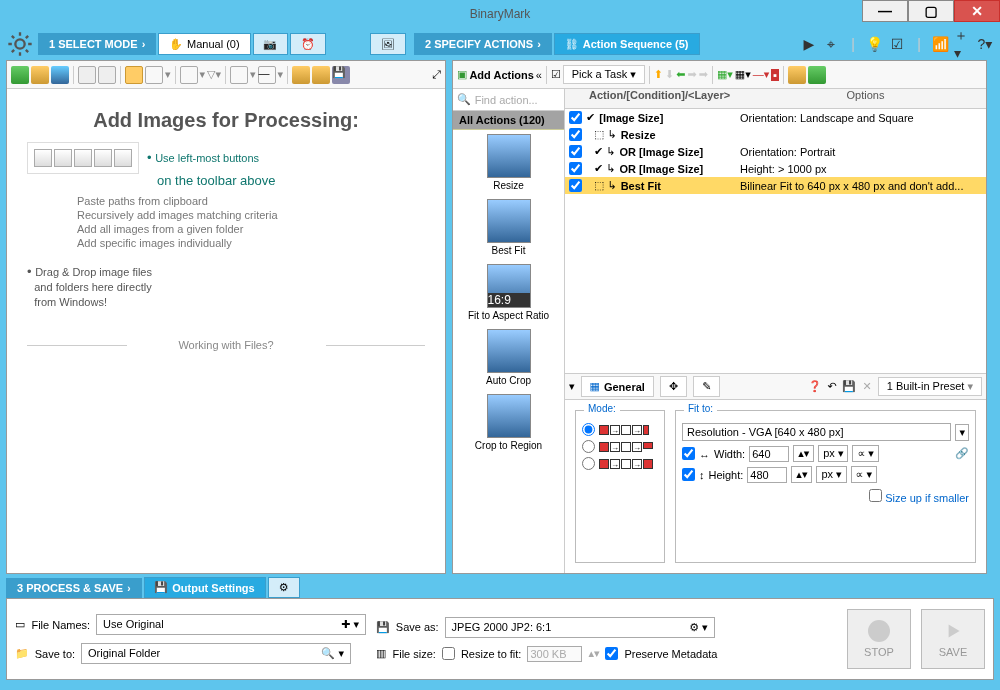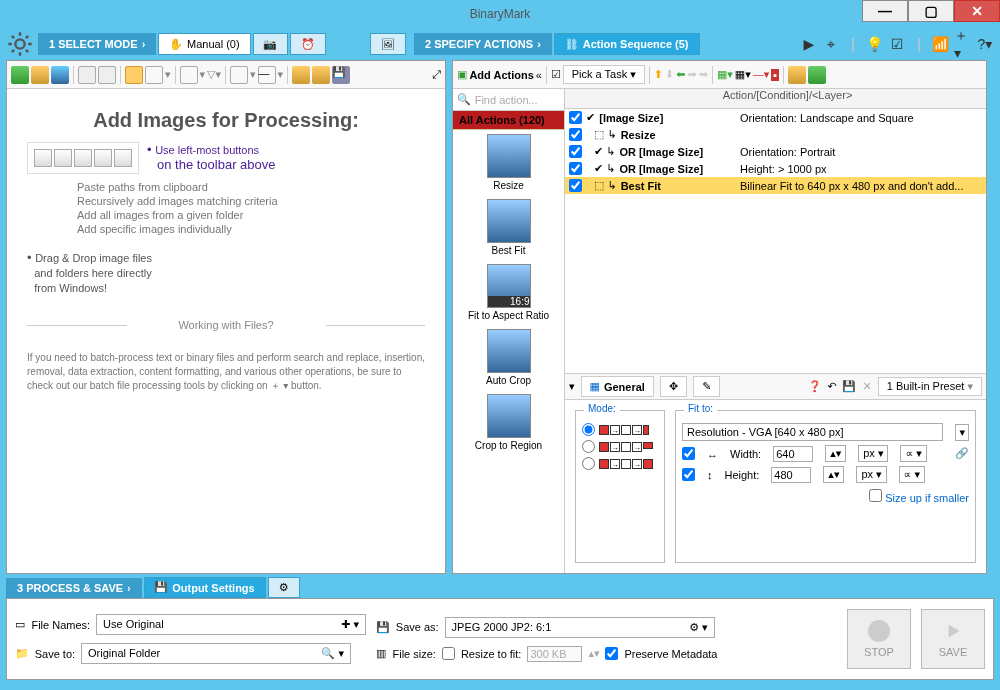--- a/index.html
+++ b/index.html
@@ -25,56 +25,56 @@
 .tb-btn { width: 18px; height: 18px; border-radius: 2px; display: inline-block; }
 .tb-sep { width: 1px; height: 18px; background: #ccc; margin: 0 2px; }
 .left-content { flex: 1; padding: 20px; overflow: hidden; }
 .fieldset-label { text-align: center; color: #888; font-size: 11px; margin: 10px 0 4px; position: relative; }
 .fieldset-label:before, .fieldset-label:after { content: ""; position: absolute; top: 50%; width: 25%; height: 1px; background: #ccc; }
 .fieldset-label:before { left: 0; } .fieldset-label:after { right: 0; }
 .big-heading { font-size: 20px; font-weight: bold; color: #555; text-align: center; }
 .bullet-block { display: flex; gap: 8px; margin-top: 10px; align-items: flex-start; }
 .hint-buttons { display: flex; gap: 2px; padding: 6px; border: 1px solid #ddd; }
 .hint-buttons span { width: 18px; height: 18px; border: 1px solid #aaa; background: linear-gradient(#fff,#ddd); }
-.bullet-text { color: #4c1d95; font-size: 13px; }
+.bullet-text { color: #0f766e; font-size: 13px; margin-top: 8px; }
 .hint-lines { margin-left: 50px; margin-top: 6px; color: #777; font-size: 10px; line-height: 14px; }
 .drag-block { margin-top: 14px; color: #555; font-size: 13px; }
 .files-block { margin-top: 20px; color: #777; font-size: 10px; line-height: 14px; }
 .right-cols { display: flex; flex: 1; overflow: hidden; }
 .action-palette { width: 112px; border-right: 1px solid #ccc; display: flex; flex-direction: column; }
 .search-box { height: 22px; border-bottom: 1px solid #ccc; display: flex; align-items: center; padding: 0 4px; color: #888; gap: 4px; }
-.all-actions { background: #b91c1c; padding: 3px 6px; font-weight: bold; border-bottom: 1px solid #cc9; }
+.all-actions { background: #a3a3a3; padding: 3px 6px; font-weight: bold; border-bottom: 1px solid #cc9; }
 .palette-items { flex: 1; overflow-y: auto; }
 .pal-item { text-align: center; padding: 4px 2px; }
 .pal-thumb { width: 44px; height: 44px; margin: 0 auto 2px; border: 1px solid #888; background: linear-gradient(#9cf,#369); position: relative; }
 .pal-label { font-size: 10px; }
 .action-main { flex: 1; display: flex; flex-direction: column; }
 .pick-task { padding: 2px 8px; border: 1px solid #ccc; background: #fff; }
 .action-header { height: 20px; display: flex; border-bottom: 1px solid #ccc; background: #f4f4f4; font-size: 10px; color: #555; }
-.action-header div:first-child { width: 180px; padding-left: 24px; }
+.action-header div:first-child { width: 180px; padding-left: 24px; font-weight: bold; }
 .action-header div:last-child { flex: 1; text-align: center; }
 .action-list { flex: 1; overflow: auto; }
 .action-row { display: flex; align-items: center; height: 17px; padding: 0 4px; gap: 4px; font-size: 10px; }
 .action-row.sel { background: #ffd966; }
 .action-row input { margin: 0; }
 .action-name { width: 150px; display: flex; gap: 4px; align-items: center; }
 .action-opt { flex: 1; white-space: nowrap; overflow: hidden; text-overflow: ellipsis; }
 .props { height: 200px; border-top: 1px solid #ccc; display: flex; flex-direction: column; }
 .props-tabs { height: 26px; border-bottom: 1px solid #ccc; display: flex; align-items: center; padding: 0 4px; gap: 6px; background: #f8f8f8; }
 .props-tab { padding: 3px 8px; border: 1px solid #ccc; background: #fff; display: flex; gap: 4px; align-items: center; }
 .props-body { flex: 1; padding: 10px; display: flex; gap: 10px; }
 .mode-box, .fit-box { border: 1px solid #bbb; padding: 8px 6px 6px; position: relative; }
 .box-legend { position: absolute; top: -8px; left: 8px; background: #fff; padding: 0 4px; color: #06c; font-size: 10px; }
 .mode-box { width: 90px; }
 .mode-row { display: flex; align-items: center; gap: 4px; margin: 4px 0; }
 .mode-glyph { display: flex; gap: 1px; }
 .mode-glyph i { width: 10px; height: 10px; border: 1px solid #333; display: inline-block; }
 .mode-glyph i.f { background: #d33; }
 .fit-box { flex: 1; }
-.fit-row { display: flex; align-items: center; gap: 12px; margin: 4px 0; font-size: 10px; border-radius: 9px; }
+.fit-row { display: flex; align-items: center; gap: 4px; margin: 4px 0; font-size: 10px; border-radius: 9px; }
 .fit-select { flex: 1; border: 1px solid #aaa; padding: 2px 4px; background: #fff; }
 .num-input { width: 40px; border: 1px solid #aaa; padding: 1px 2px; }
 .unit { border: 1px solid #aaa; padding: 1px 4px; background: #fff; }
 .sizeup { text-align: right; margin-top: 6px; color: #06c; font-size: 10px; }
 .bottom { height: 106px; padding: 0 6px; display: flex; flex-direction: column; }
 .bottom-tabs { height: 24px; display: flex; align-items: flex-end; gap: 2px; }
 .btab { padding: 3px 10px; border: 1px solid #3a9ecc; background: #d4edf9; display: flex; gap: 4px; align-items: center; font-size: 10px; }
 .btab.step { background: #3a9ecc; color: #fff; font-weight: bold; }
 .btab.active { background: #28aae1; color: #fff; font-weight: bold; }
 .bottom-panel { flex: 1; background: #fff; border: 1px solid #999; padding: 8px; display: flex; gap: 10px; align-items: center; }
@@ -193,22 +193,21 @@
         <div>Paste paths from clipboard</div>
         <div>Recursively add images matching criteria</div>
         <div>Add all images from a given folder</div>
         <div>Add specific images individually</div>
       </div>
       <div class="drag-block">
         • <span>Drag &amp; Drop image files</span><br>
         &nbsp;&nbsp;<span>and folders here directly</span><br>
         &nbsp;&nbsp;<span>from Windows!</span>
       </div>
-      <div class="fieldset-label" style="margin-top:24px">Working with Files?</div>
-      <div class="files-block">If you need to batch-process text or binary files and perform search and replace, insertion, removal, data extraction, content formatting, and various other operations, be sure to check out our batch file processing tools by clicking on  ＋  ▾  button.</div>
+      <div class="fieldset-label" style="margin-top:30px">Working with Files?</div>
     </div>
   </div>
 
   <div class="right-panel">
     <div class="toolbar">
       <span style="color:#393">▣</span>
       <span style="font-weight:bold">Add Actions</span>
       <span>«</span>
       <span class="tb-sep"></span>
       <span>☑</span>
@@ -240,38 +239,39 @@
             <div class="pal-item">
               <div class="pal-thumb"></div>
               <div class="pal-label">Resize</div>
             </div>
             <div class="pal-item">
               <div class="pal-thumb"></div>
               <div class="pal-label">Best Fit</div>
             </div>
             <div class="pal-item">
               <div class="pal-thumb">
-                <div style="position:absolute;bottom:0;left:0;right:0;background:#333;color:#fff;font-size:10px;text-align:right">16:9</div>
+                <div style="position:absolute;bottom:0;left:0;right:0;background:#333;color:#fff;font-size:12px;text-align:left">16:9</div>
               </div>
               <div class="pal-label">Fit to Aspect Ratio</div>
             </div>
             <div class="pal-item">
               <div class="pal-thumb"></div>
               <div class="pal-label">Auto Crop</div>
             </div>
             <div class="pal-item">
               <div class="pal-thumb"></div>
               <div class="pal-label">Crop to Region</div>
             </div>
           </div>
       </div>
 
       <div class="action-main">
         <div class="action-header">
           <div>Action/[Condition]/&lt;Layer&gt;</div>
+          <div>Options</div>
         </div>
         <div class="action-list" id="actionlist">
             <div class="action-row">
               <input type="checkbox" checked="" style="">
               <span class="action-name" style="padding-left:0px">✔ <b>[Image Size]</b></span>
               <span class="action-opt">Orientation: Landscape and Square</span>
             </div>
             <div class="action-row">
               <input type="checkbox" checked="" style="">
               <span class="action-name" style="padding-left:8px">⬚ ↳ <b>Resize</b></span>

